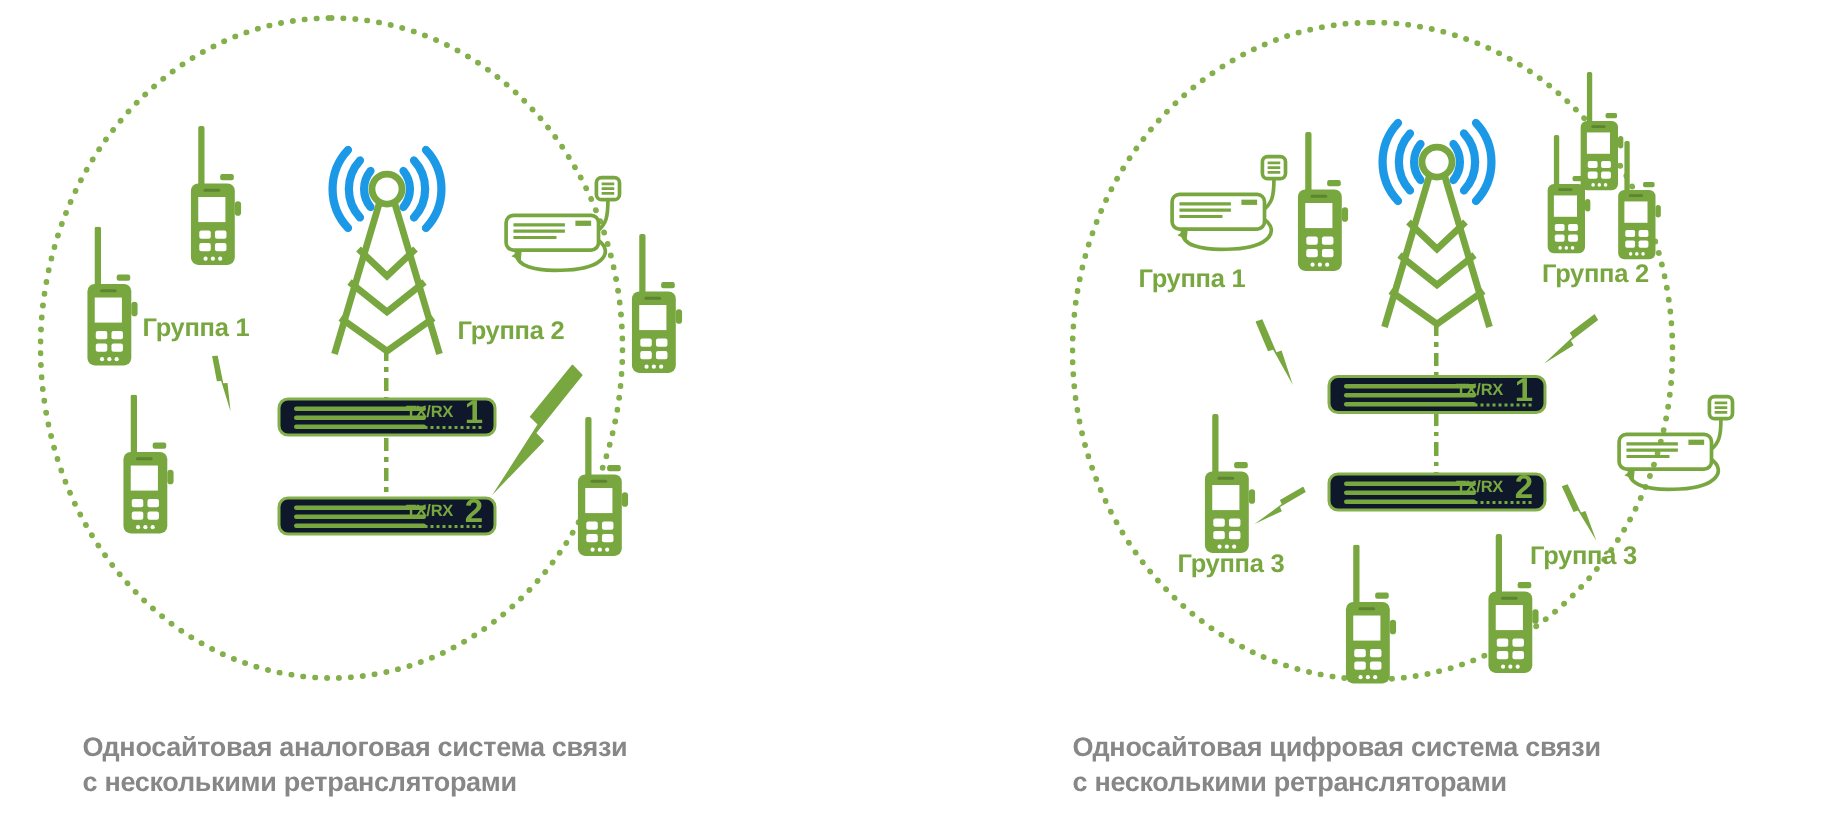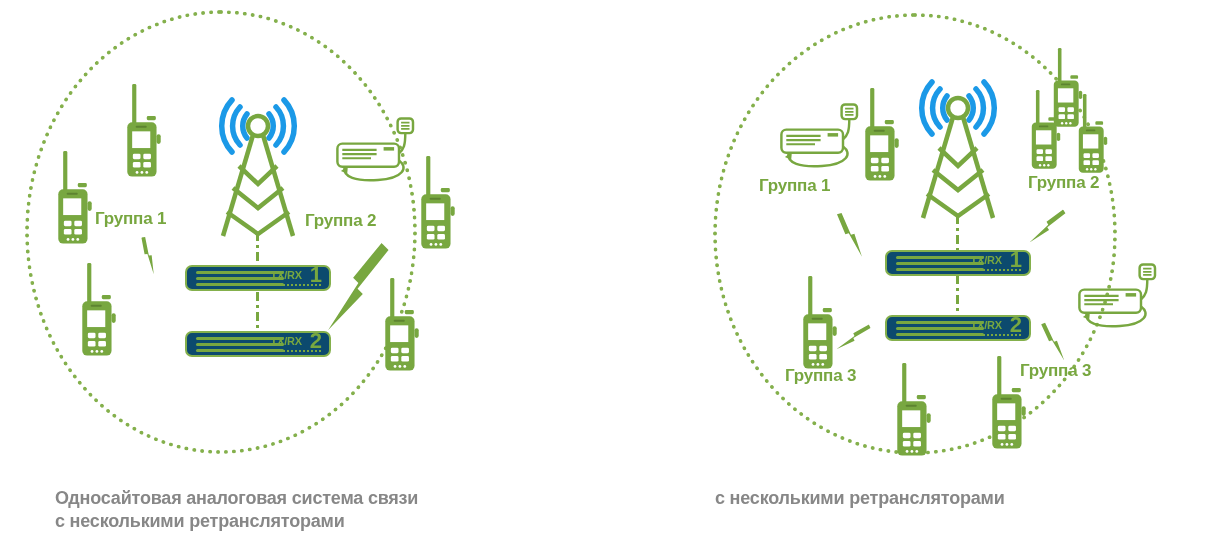--- a/index.html
+++ b/index.html
@@ -18,21 +18,21 @@
     box-sizing:border-box;z-index:0;
   }
   .icon{position:absolute;z-index:2;}
   .connector{
     position:absolute;width:3px;z-index:1;
     background:repeating-linear-gradient(to bottom,
       var(--green) 0 9px, transparent 9px 13px,
       var(--green) 13px 16px, transparent 16px 20px);
   }
   .repeater{
-    position:absolute;width:146px;height:26px;background:#0c4a6e;
+    position:absolute;width:146px;height:26px;background:#0f172a;
     border:2px solid var(--greenBorder);border-radius:7px;box-sizing:border-box;z-index:2;
   }
   .rep-lines{position:absolute;left:9px;top:4px;width:88px;}
   .rep-lines i{display:block;height:3px;background:var(--green);margin-bottom:3px;border-radius:2px;}
   .rep-label{
     position:absolute;right:27px;top:2px;font-size:11px;font-weight:bold;
     color:var(--green);letter-spacing:-0.2px;
   }
   .rep-num{
     position:absolute;right:7px;top:-5px;font-size:22px;font-weight:600;color:var(--green);
@@ -248,17 +248,18 @@
           <i></i>
           <i></i>
           <i></i>
         </div>
       <div class="rep-dotted"></div>
       <span class="rep-label">TX/RX</span>
       <span class="rep-num">2</span>
     </div>
 
     <div class="caption" style="left:715px;top:487px;width:410px;">
+      <div>Односайтовая цифровая система связи</div>
       <div>с несколькими ретрансляторами</div>
     </div>
   </div>
 
 </div>
 
 </body></html>

